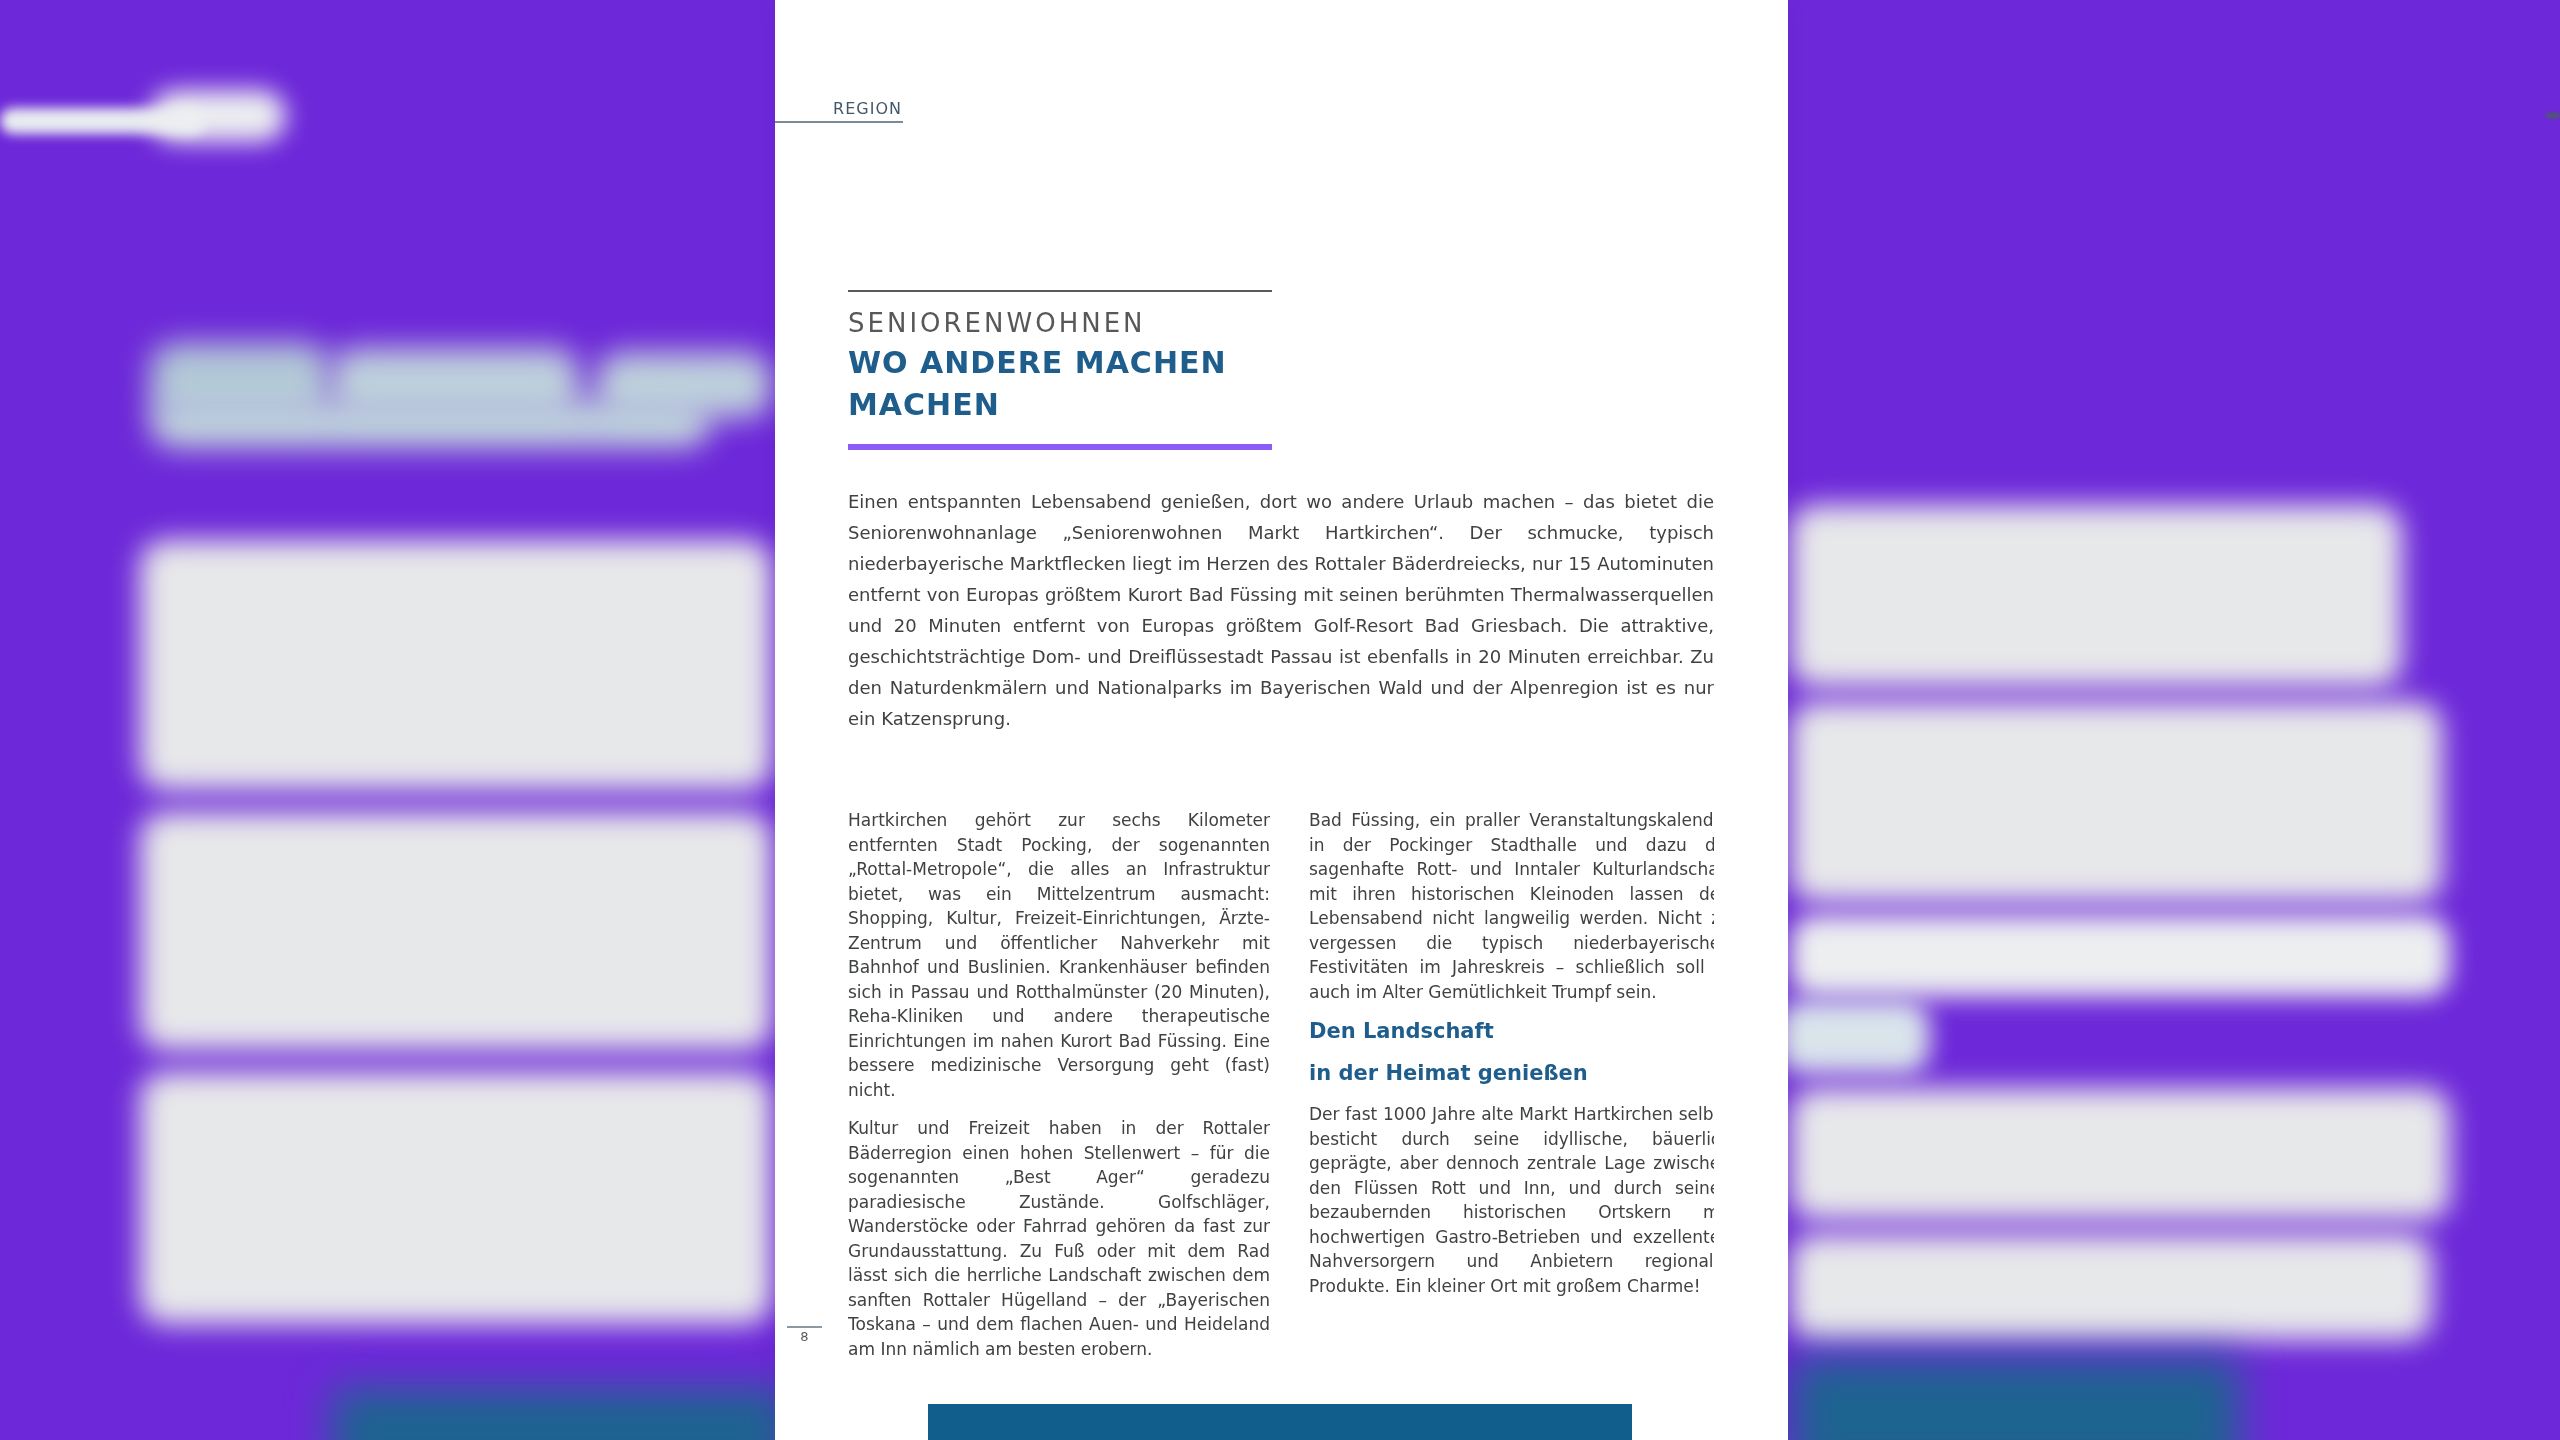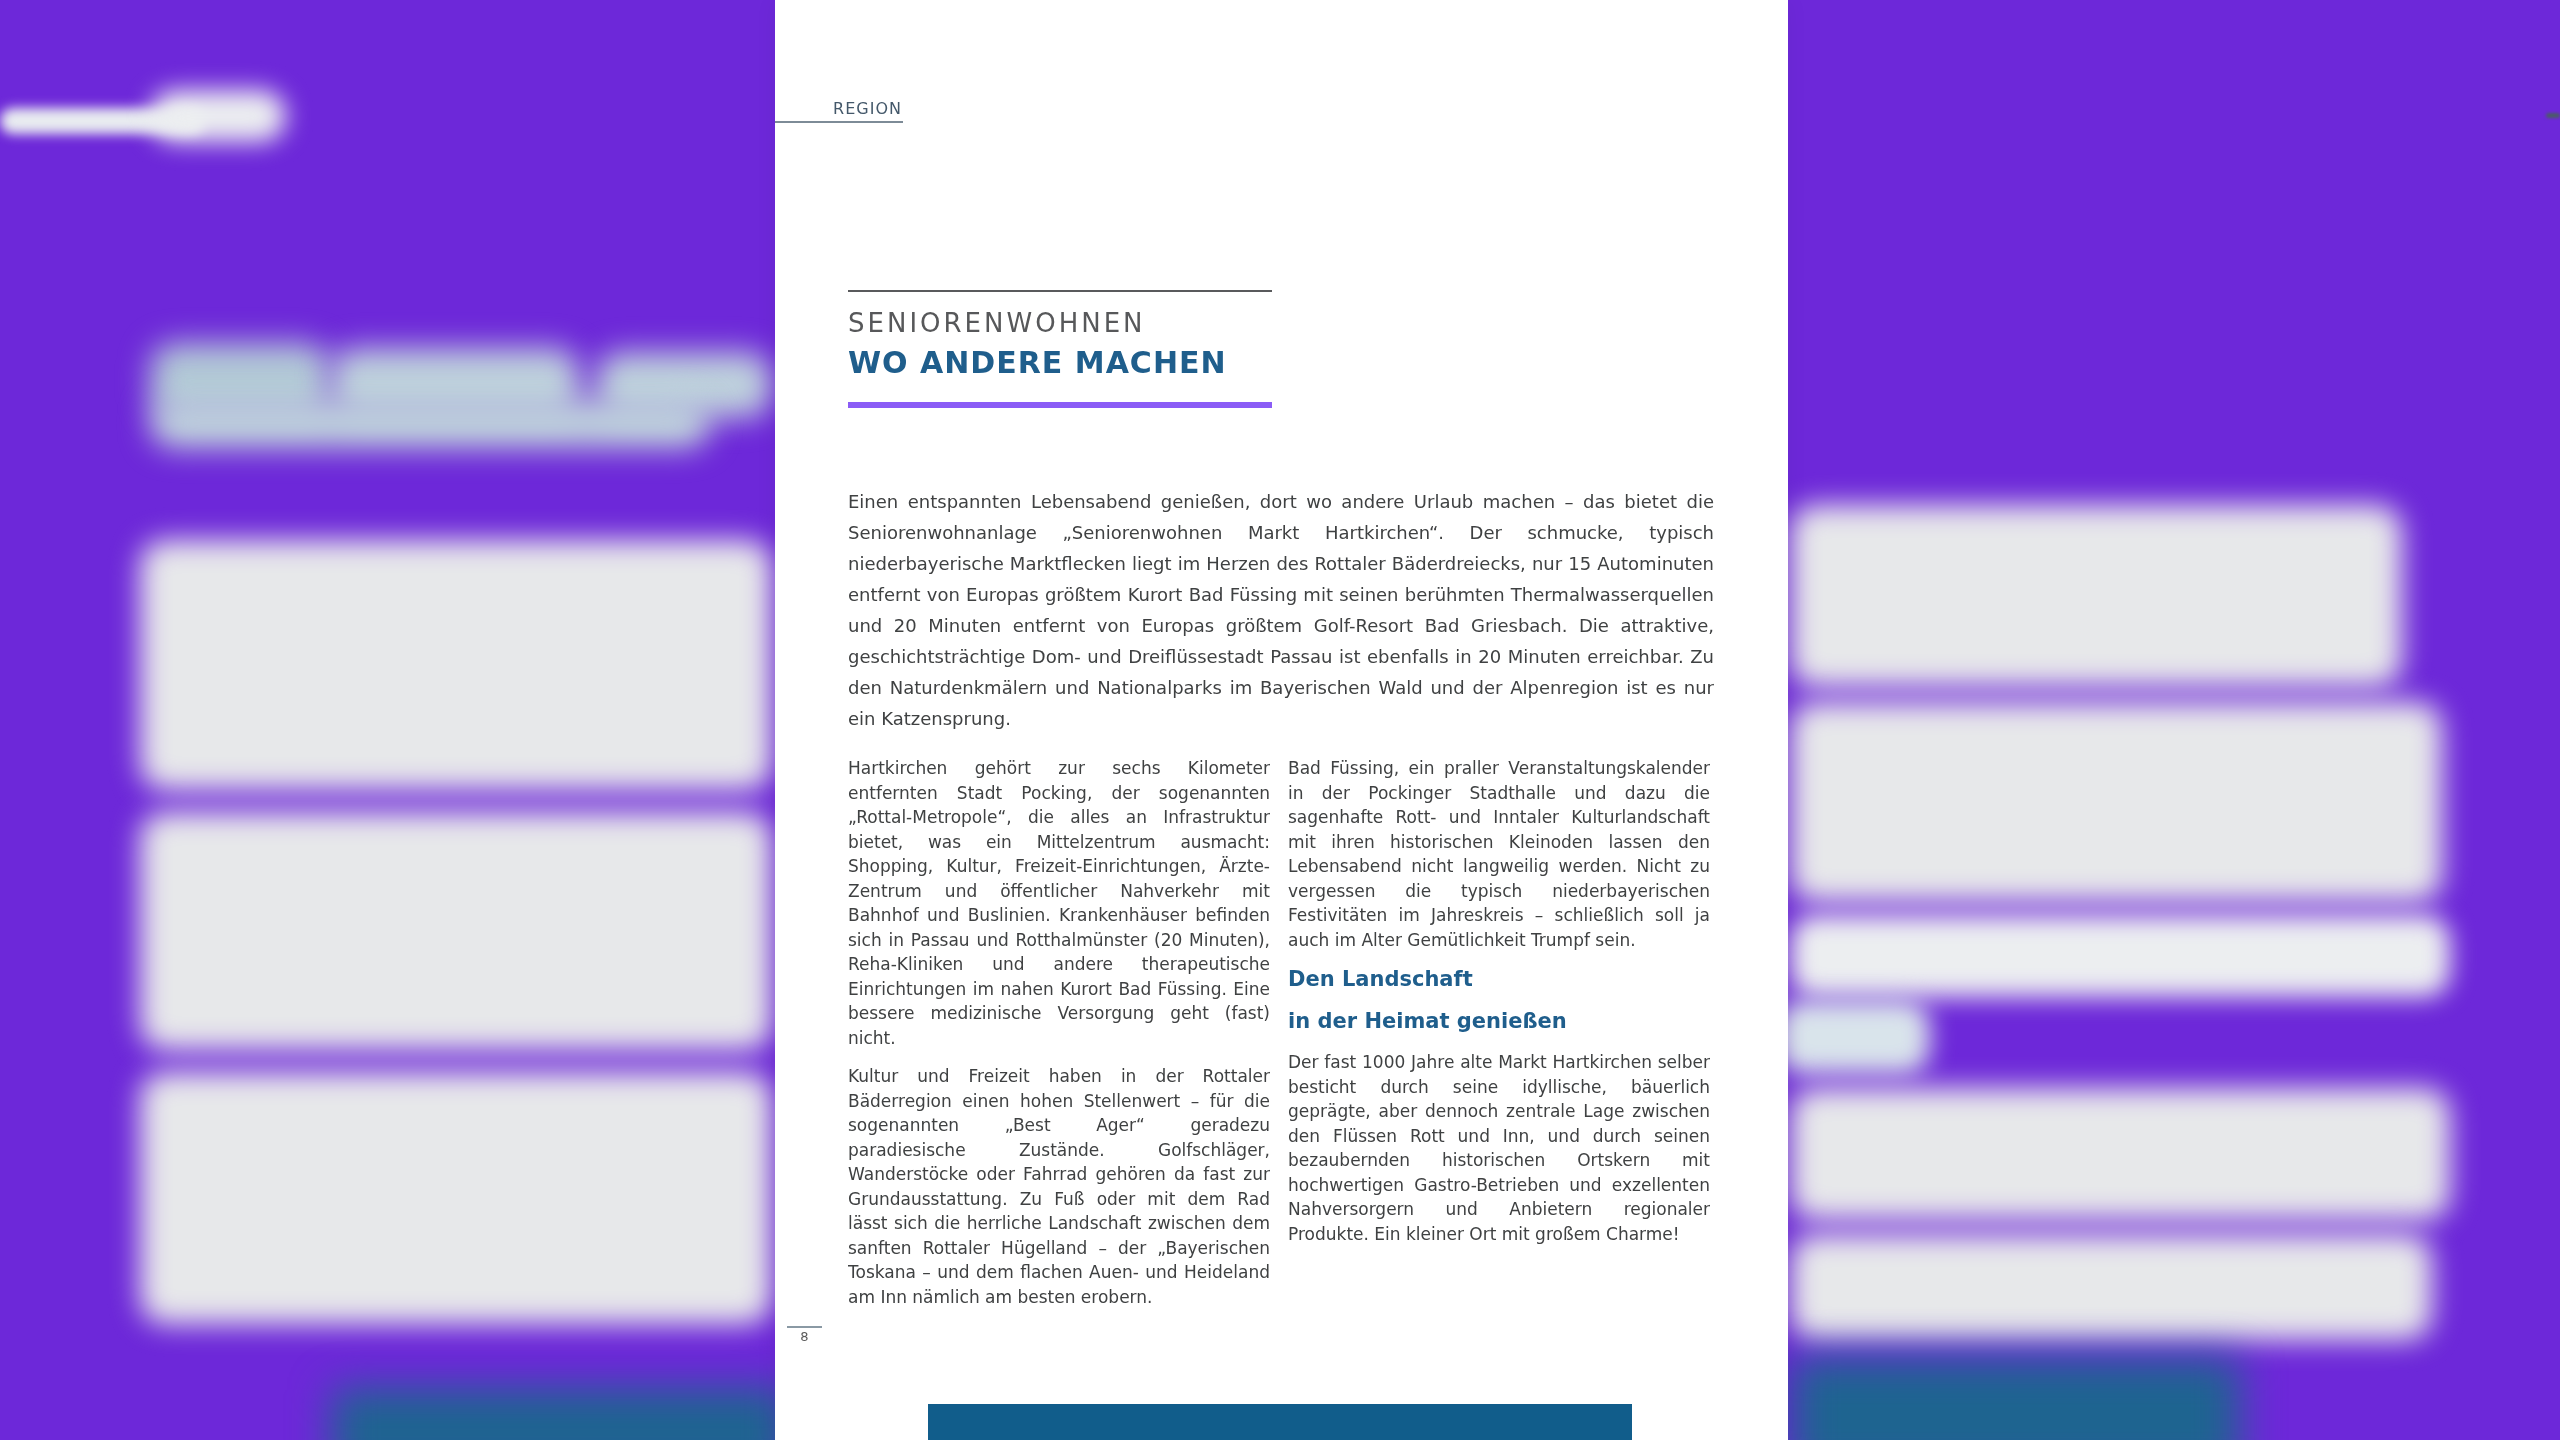--- a/index.html
+++ b/index.html
@@ -44,22 +44,22 @@
     font-size:30px;font-weight:bold;color:#1f5e8c;letter-spacing:1px;
     line-height:42px;
   }
 
   .intro{
     position:absolute;left:73px;top:486px;width:866px;
     font-size:18px;line-height:31px;color:#3f4142;text-align:justify;
   }
 
   .columns{
-    position:absolute;left:73px;top:756px;width:866px;height:560px;
-    overflow:hidden;display:flex;gap:18px;
+    position:absolute;left:73px;top:808px;width:866px;height:560px;
+    overflow:hidden;display:flex;gap:39px;
   }
   .col{width:422px;flex:0 0 422px;
     font-size:17px;line-height:24.5px;color:#3f4142;text-align:justify;}
   .col p{margin:0 0 14px 0;}
   .subhead{
     color:#1f5e8c;font-weight:bold;font-size:21px;line-height:26px;
     margin:10px 0 2px;
   }
   .subhead + .subhead{margin-top:16px;margin-bottom:16px;}
 
@@ -97,20 +97,21 @@
   <div class="page">
 
     <div class="region-header">
       <span class="region-label">REGION</span>
       <div class="region-rule"></div>
     </div>
 
     <div class="title-block">
       <div class="kicker">SENIORENWOHNEN</div>
       <div class="headline">WO ANDERE MACHEN</div>
+      <div class="headline">MACHEN</div>
     </div>
 
     <div class="intro">Einen entspannten Lebensabend genießen, dort wo andere Urlaub machen – das bietet die Seniorenwohnanlage „Seniorenwohnen Markt Hartkirchen“. Der schmucke, typisch niederbayerische Marktflecken liegt im Herzen des Rottaler Bäderdreiecks, nur 15 Autominuten entfernt von Europas größtem Kurort Bad Füssing mit seinen berühmten Thermalwasserquellen und 20 Minuten entfernt von Europas größtem Golf-Resort Bad Griesbach. Die attraktive, geschichtsträchtige Dom- und Dreiflüssestadt Passau ist ebenfalls in 20 Minuten erreichbar. Zu den Naturdenkmälern und Nationalparks im Bayerischen Wald und der Alpenregion ist es nur ein Katzensprung.</div>
 
     <div class="columns">
       <div class="col">
         <p>Hartkirchen gehört zur sechs Kilometer entfernten Stadt Pocking, der sogenannten „Rottal-Metropole“, die alles an Infrastruktur bietet, was ein Mittelzentrum ausmacht: Shopping, Kultur, Freizeit-Einrichtungen, Ärzte-Zentrum und öffentlicher Nahverkehr mit Bahnhof und Buslinien. Krankenhäuser befinden sich in Passau und Rotthalmünster (20 Minuten), Reha-Kliniken und andere therapeutische Einrichtungen im nahen Kurort Bad Füssing. Eine bessere medizinische Versorgung geht (fast) nicht.</p>
         <p>Kultur und Freizeit haben in der Rottaler Bäderregion einen hohen Stellenwert – für die sogenannten „Best Ager“ geradezu paradiesische Zustände. Golfschläger, Wanderstöcke oder Fahrrad gehören da fast zur Grundausstattung. Zu Fuß oder mit dem Rad lässt sich die herrliche Landschaft zwischen dem sanften Rottaler Hügelland – der „Bayerischen Toskana – und dem flachen Auen- und Heideland am Inn nämlich am besten erobern.</p>
 
       </div>

